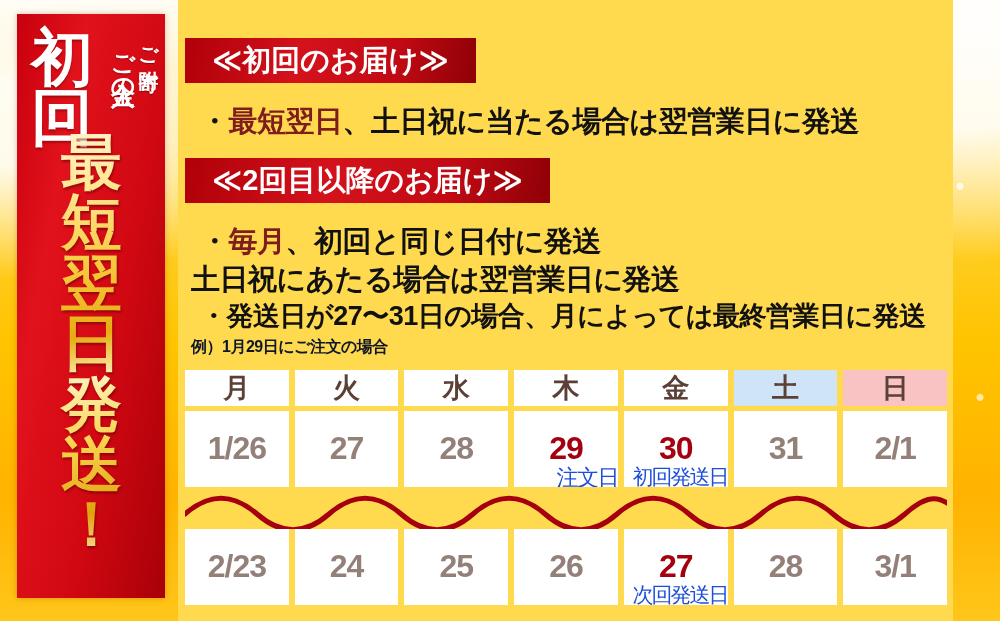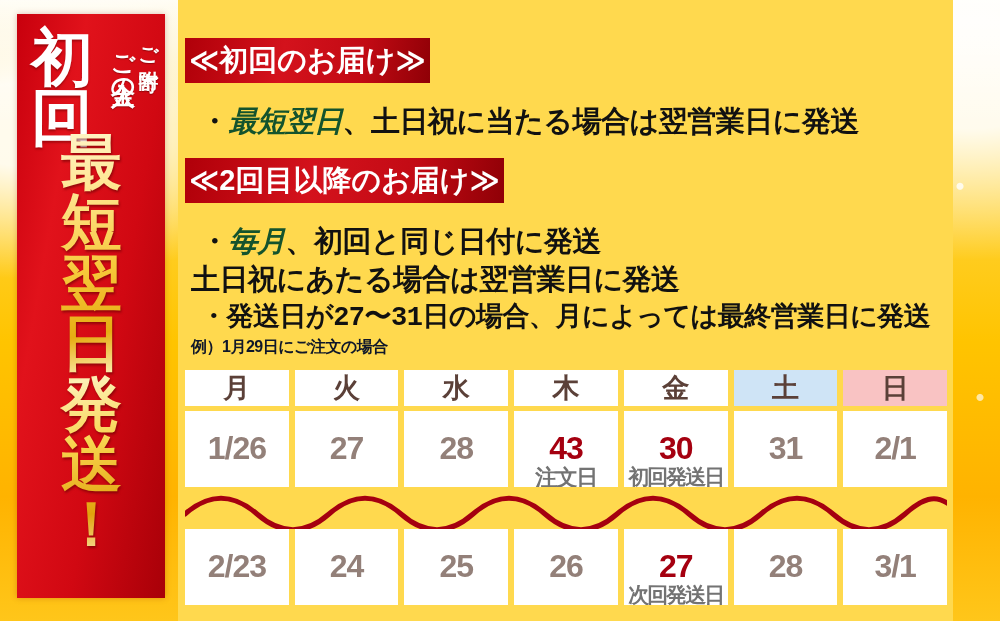--- a/index.html
+++ b/index.html
@@ -122,41 +122,41 @@
   
   .ribbon {
     position: absolute;
     height: 45px;
     background: linear-gradient(100deg, #b00009 0%, #d4121c 40%, #c20a14 72%, #8f0006 100%);
     color: #ffffff;
     font-size: 29px;
     font-weight: 900;
     letter-spacing: 0px;
     line-height: 45px;
-    padding: 0 4px;
+    padding: 0 27px;
     white-space: nowrap;
     box-sizing: border-box;
   }
   #ribbon-1 { left: 7px; top: 38px; }
   #ribbon-2 { left: 7px; top: 158px; }
 
   
   .line {
     position: absolute;
     white-space: nowrap;
     color: #111111;
     font-size: 29px;
     font-weight: 900;
     letter-spacing: -.5px;
   }
-  .line .hot { color: #14532d; font-style: italic; }
+  .line .hot { color: #7f1d1d; }
   #line-1 { left: 22px; top: 102px; }
   #line-2 { left: 22px; top: 222px; }
   #line-3 { left: 13px; top: 260px; }
-  #line-4 { left: 22px; top: 298px; font-size: 27px; font-family: Liberation Mono, monospace; }
+  #line-4 { left: 22px; top: 298px; font-size: 27px; }
 
   #example-label {
     position: absolute;
     left: 13px;
     top: 337px;
     font-size: 16px;
     font-weight: 700;
     color: #0f172a;
     letter-spacing: -.5px;
     white-space: nowrap;
@@ -202,25 +202,26 @@
   .date-num {
     font-size: 32px;
     font-weight: 900;
     color: #938079;
     line-height: 1.08;
     letter-spacing: -1px;
   }
   .date-cell.mark .date-num { color: #a50010; }
   .date-tag {
     font-size: 22px;
-    font-weight: 700;
-    color: #737373;
+    font-weight: 400;
+    color: #1d4ed8;
     line-height: 1.05;
     letter-spacing: -1.5px;
     white-space: nowrap;
+    text-align: right;
   }
   .date-tag.tight { font-size: 21px; letter-spacing: -2px; }
 
   
   #wave {
     height: 42px;
     width: 762px;
     display: block;
   }
 </style>
@@ -291,21 +292,21 @@
         </div>
         <div class="cal-cell date-cell">
           <div class="date-num">27</div>
           <div class="date-tag"></div>
         </div>
         <div class="cal-cell date-cell">
           <div class="date-num">28</div>
           <div class="date-tag"></div>
         </div>
         <div class="cal-cell date-cell mark">
-          <div class="date-num">43</div>
+          <div class="date-num">29</div>
           <div class="date-tag">注文日</div>
         </div>
         <div class="cal-cell date-cell mark">
           <div class="date-num">30</div>
           <div class="date-tag tight">初回発送日</div>
         </div>
         <div class="cal-cell date-cell">
           <div class="date-num">31</div>
           <div class="date-tag"></div>
         </div>

